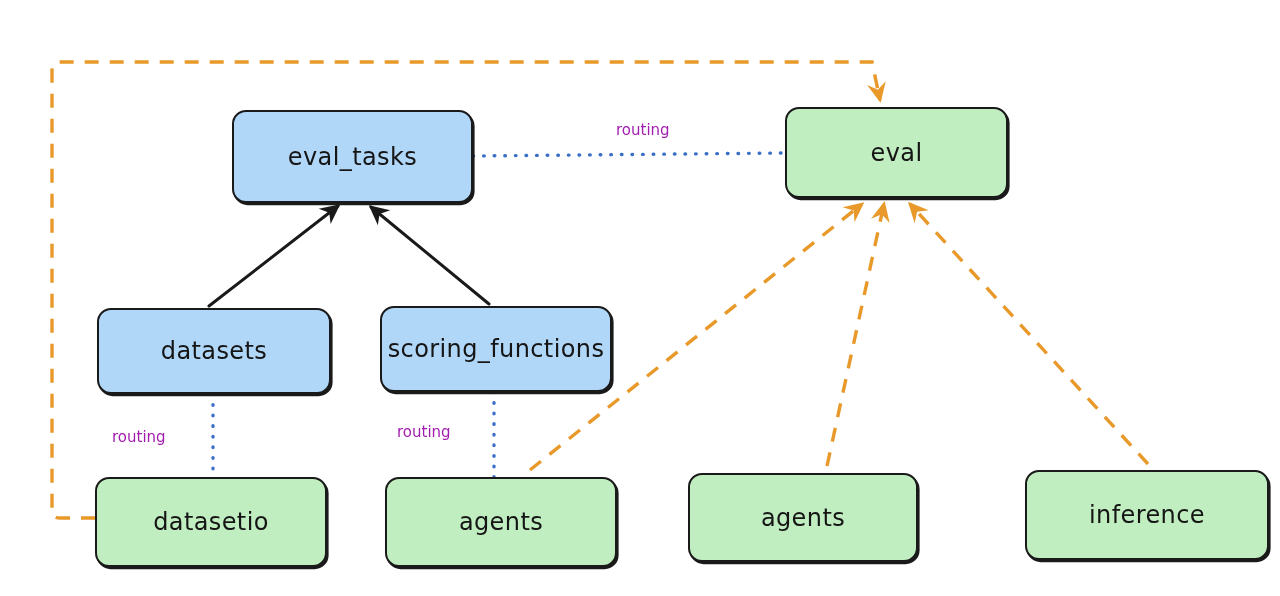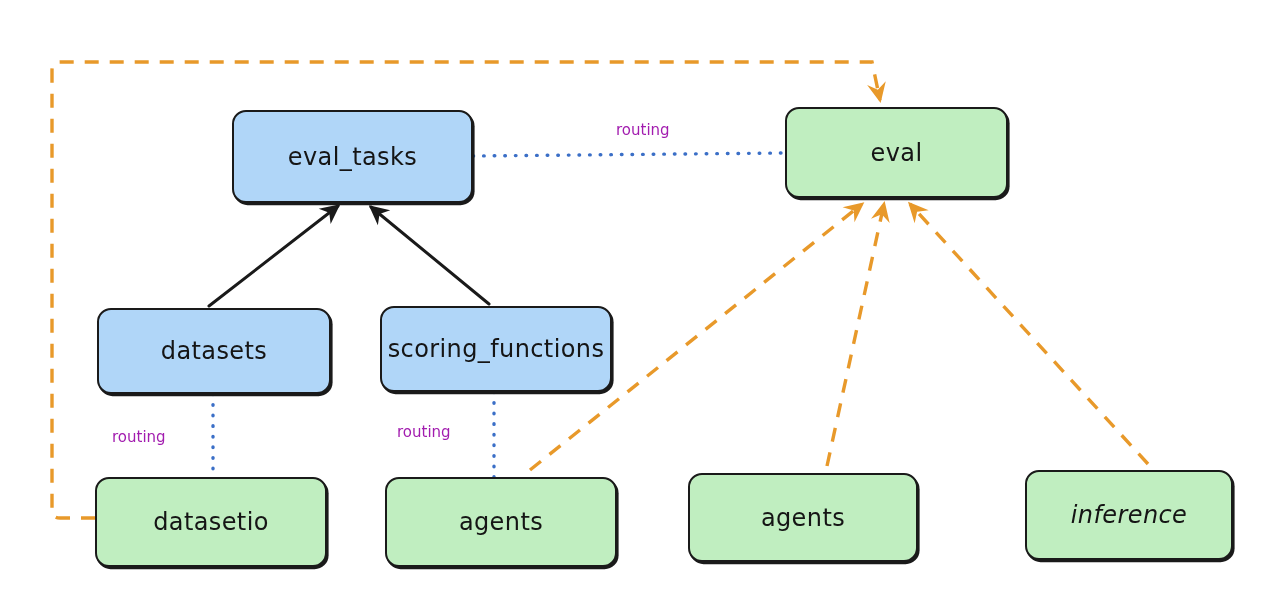--- a/index.html
+++ b/index.html
@@ -114,21 +114,21 @@
   </div>
 
   <div class="node node-green" style="left:385px; top:477px; width:232px; height:90px;">
     <span class="node-label">agents</span>
   </div>
 
   <div class="node node-green" style="left:688px; top:473px; width:230px; height:89px;">
     <span class="node-label">agents</span>
   </div>
 
-  <div class="node node-green" style="left:1025px; top:470px; width:208px; height:90px;font-style:italic;">
+  <div class="node node-green" style="left:1025px; top:470px; width:244px; height:90px;">
     <span class="node-label">inference</span>
   </div>
 
   <div class="edge-label" style="left:616px; top:121px;">routing</div>
 
   <div class="edge-label" style="left:112px; top:428px;">routing</div>
 
   <div class="edge-label" style="left:397px; top:423px;">routing</div>
 
 </div>

